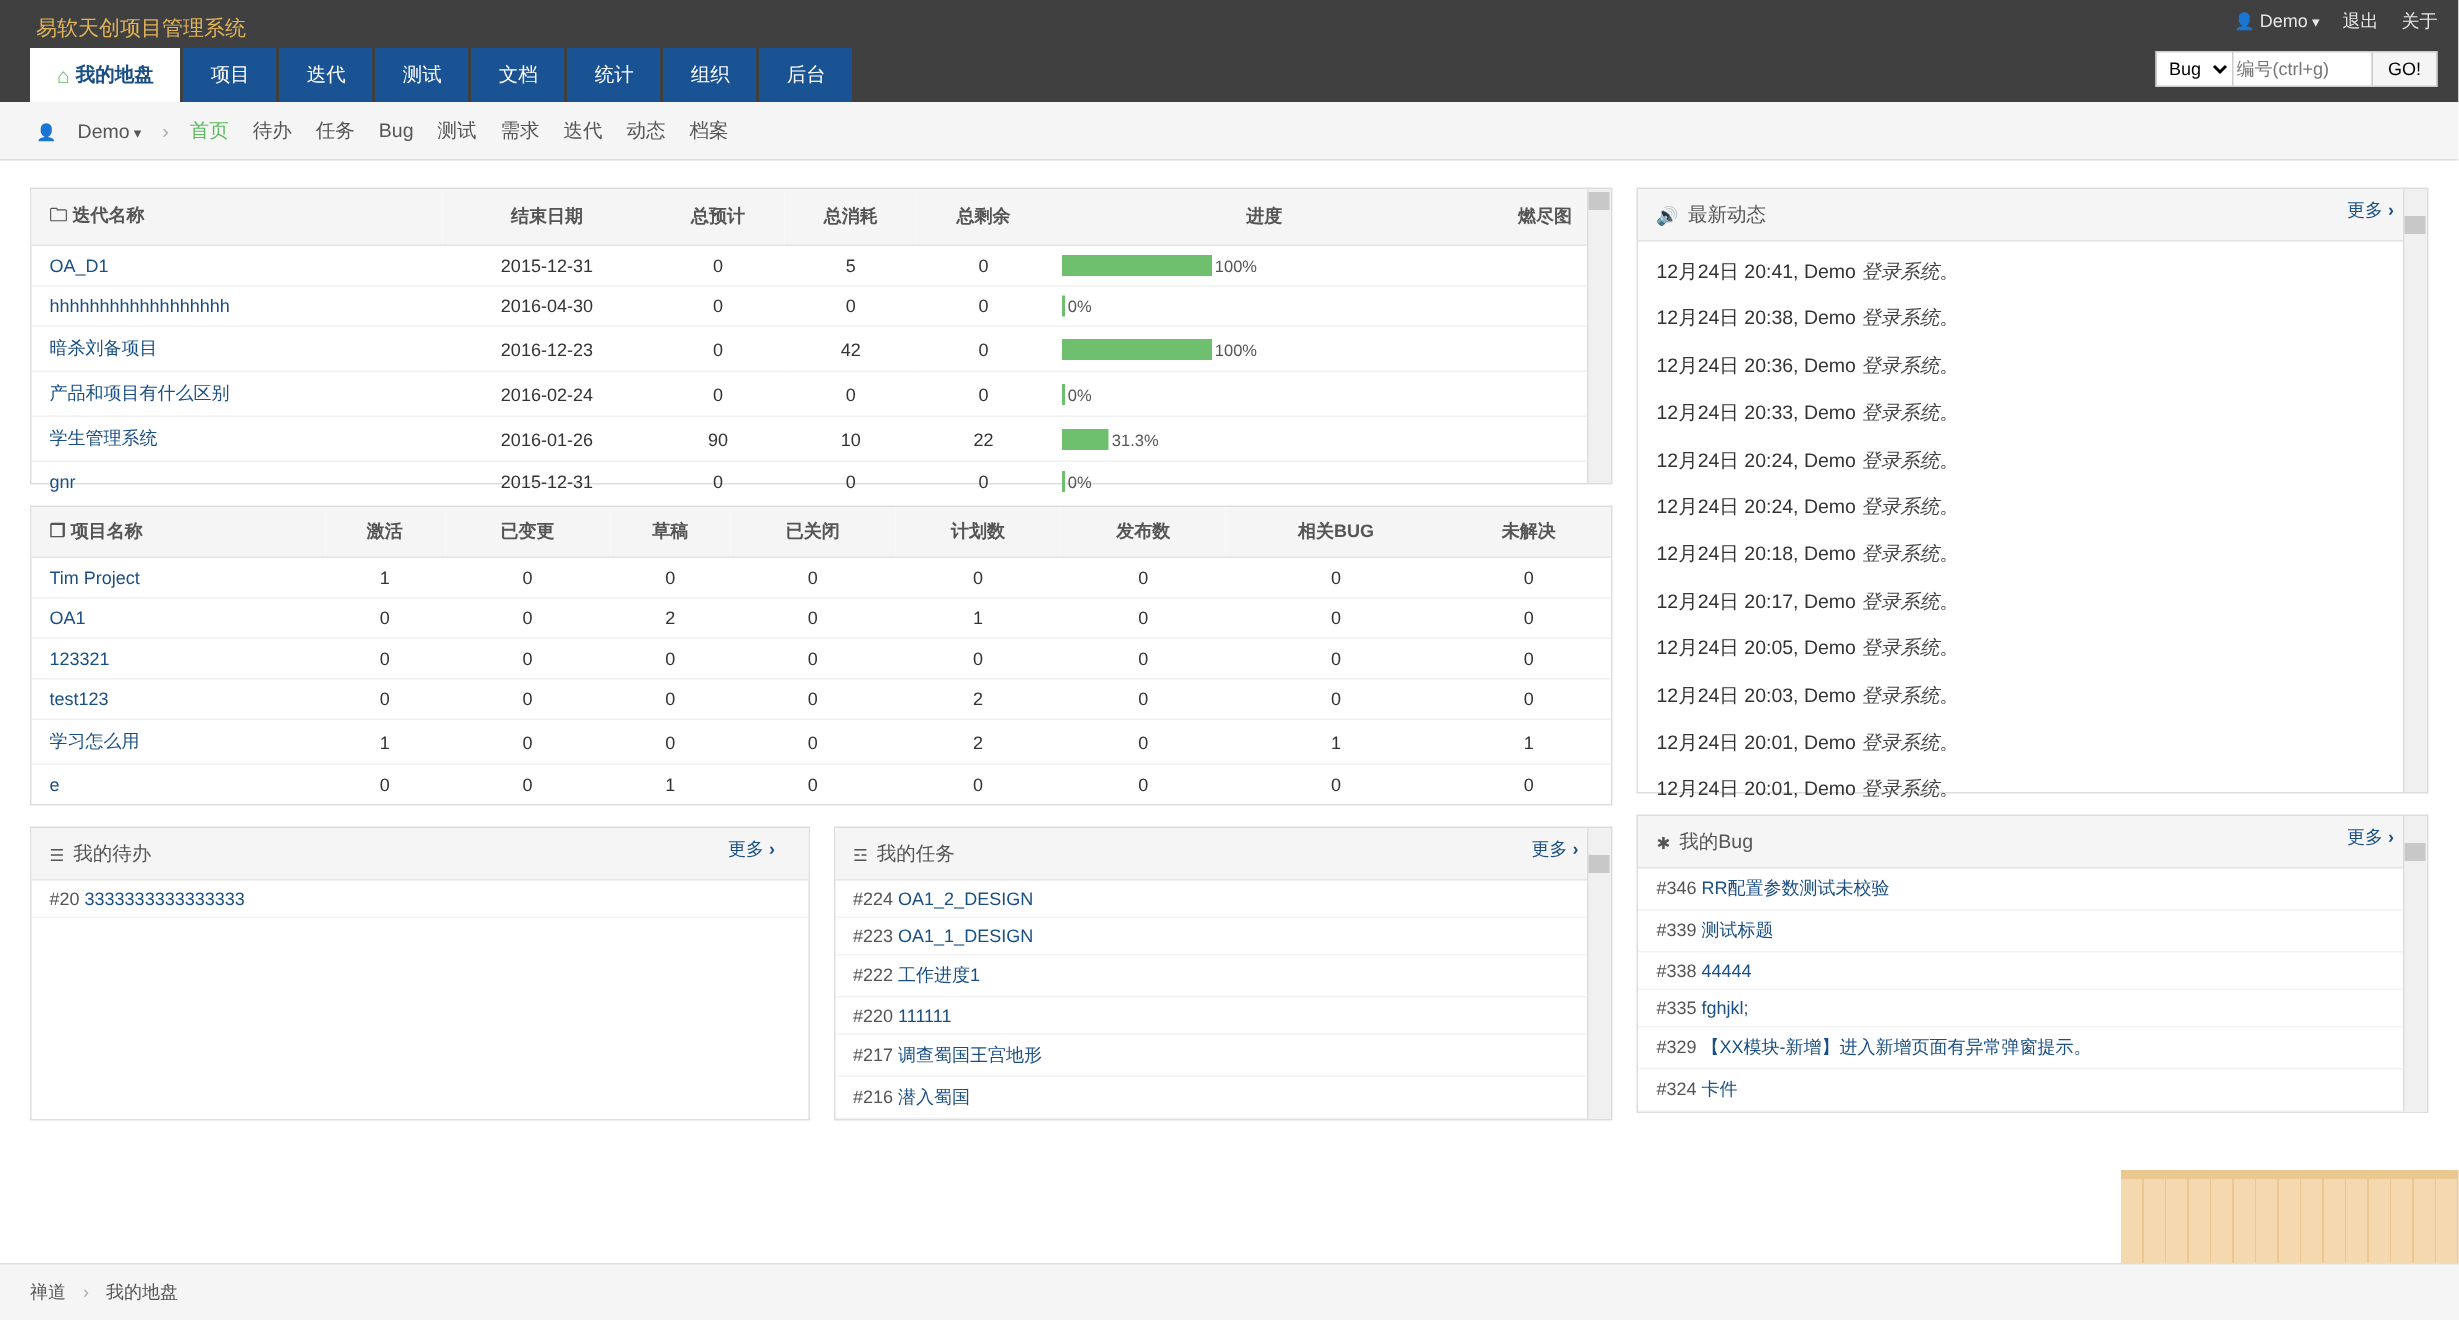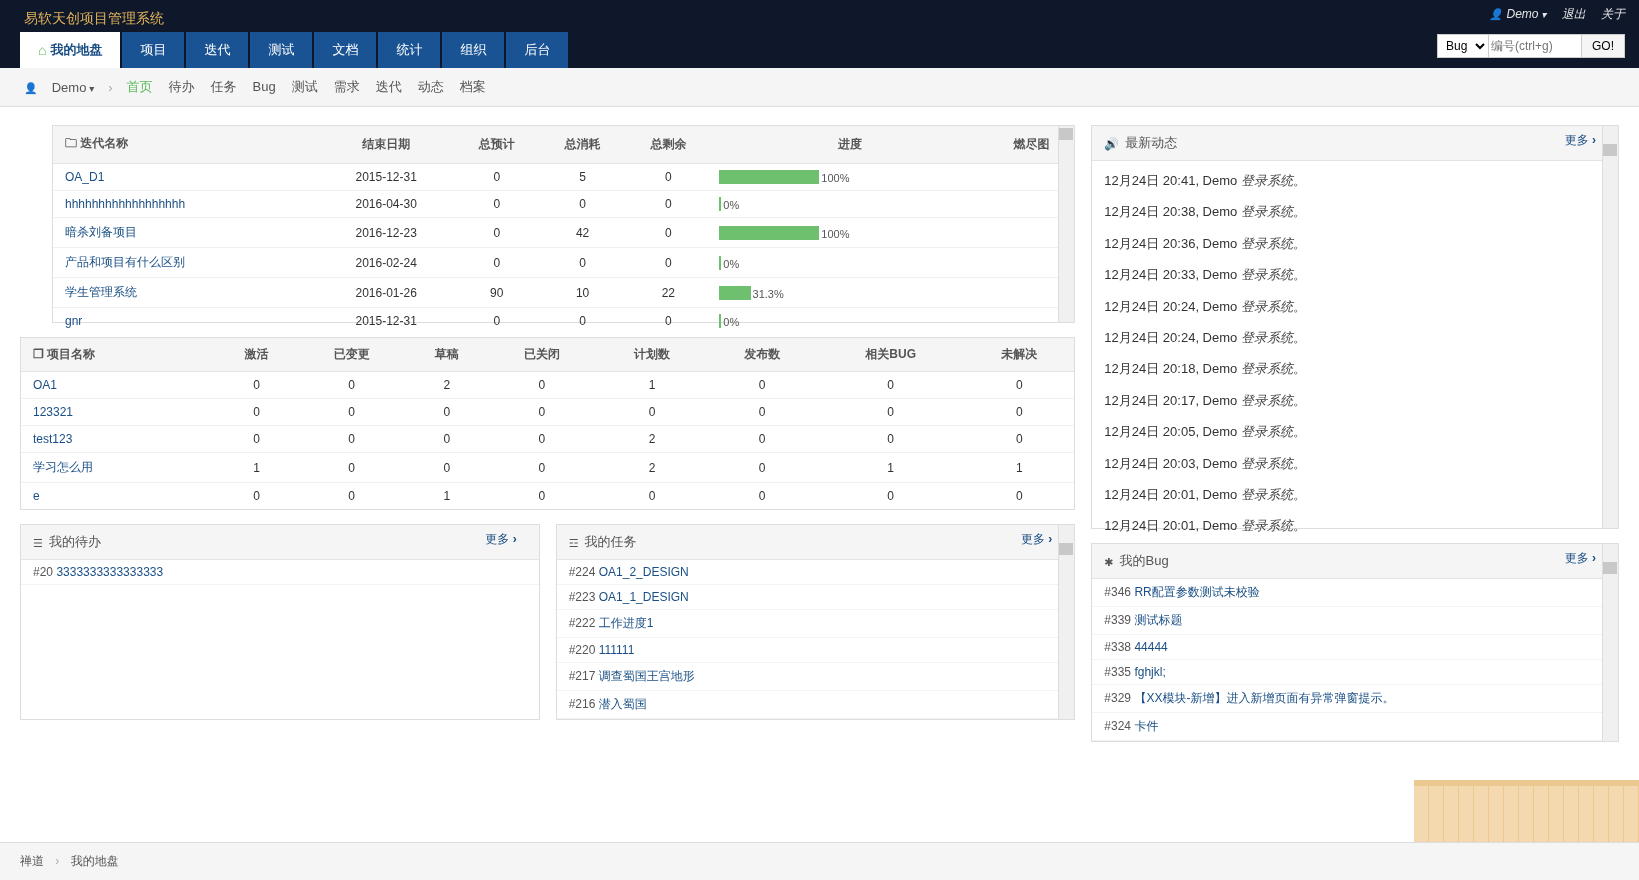--- a/index.html
+++ b/index.html
@@ -1,22 +1,22 @@
 <!DOCTYPE html>
 <html><head>
 <meta charset="utf-8">
 <style>
 * { margin: 0; padding: 0; box-sizing: border-box; }
 body { font-family: "Microsoft YaHei", Arial, sans-serif; font-size: 13px; color: #333; background: #fff; }
 a { color: #1a4f85; text-decoration: none; cursor: pointer; }
 
 
-.header { background: #0f172a; height: 68px; color: #fff; position: relative; }
+.header { background: #404040; height: 68px; color: #fff; position: relative; }
 .brand { color: #e0b35a; font-size: 14px; padding: 10px 0 0 24px; display: inline-block; }
-.top-right { position: absolute; right: 14px; top: 6px; font-size: 12px; font-style: italic; }
+.top-right { position: absolute; right: 14px; top: 6px; font-size: 12px; }
 .top-right a { color: #e6e6e6; margin-left: 12px; }
 .top-right .icon { margin-right: 3px; }
 .search-bar { position: absolute; right: 14px; top: 34px; display: flex; }
 .search-bar select, .search-bar input, .search-bar button { font-size: 12px; height: 24px; border: 1px solid #ccc; }
 .search-bar select { background: #fff; padding: 0 4px; width: 52px; }
 .search-bar input { width: 94px; padding: 0 2px; margin-left: -1px; }
 .search-bar button { background: #f5f5f5; padding: 0 10px; cursor: pointer; margin-left: -1px; }
 
 
 .main-nav { position: absolute; left: 20px; bottom: 0; display: flex; }
@@ -75,21 +75,21 @@
 .icon-sound::before { content: "🔊"; font-size: 12px; }
 .icon-list::before { content: "☰"; font-size: 11px; }
 .icon-task::before { content: "☲"; font-size: 11px; }
 .icon-bug::before { content: "✱"; font-size: 11px; }
 .home-icon::before { content: "⌂"; font-size: 14px; }
 .user-glyph::before { content: "👤"; font-size: 11px; }
 .caret::after { content: " ▾"; font-size: 10px; }
 
 .decor { position: fixed; right: 0; bottom: 24px; width: 225px; height: 76px; background: repeating-linear-gradient(90deg, #f3d8b0 0 14px, #eac88f 14px 15px); border-top: 6px solid #eac88f; }
 
-.iteration-wrap { position: relative; height: 198px; margin-left: 32px; }
+.iteration-wrap { position: relative; height: 198px; }
 .project-wrap { position: relative; }
 .right-col .activity-panel { height: 404px; position: relative; }
 </style>
 </head>
 <body>
 
 <div class="header">
   <span class="brand">易软天创项目管理系统</span>
   <div class="top-right">
     <a><span class="user-glyph icon"></span><span>Demo</span><span class="caret"></span></a>
@@ -237,20 +237,31 @@
               <th>已变更</th>
               <th>草稿</th>
               <th>已关闭</th>
               <th>计划数</th>
               <th>发布数</th>
               <th>相关BUG</th>
               <th>未解决</th>
             </tr>
           </thead>
         <tbody id="proj-body">
+            <tr>
+              <td><a>Tim Project</a></td>
+              <td>1</td>
+              <td>0</td>
+              <td>0</td>
+              <td>0</td>
+              <td>0</td>
+              <td>0</td>
+              <td>0</td>
+              <td>0</td>
+            </tr>
             <tr>
               <td><a>OA1</a></td>
               <td>0</td>
               <td>0</td>
               <td>2</td>
               <td>0</td>
               <td>1</td>
               <td>0</td>
               <td>0</td>
               <td>0</td>

